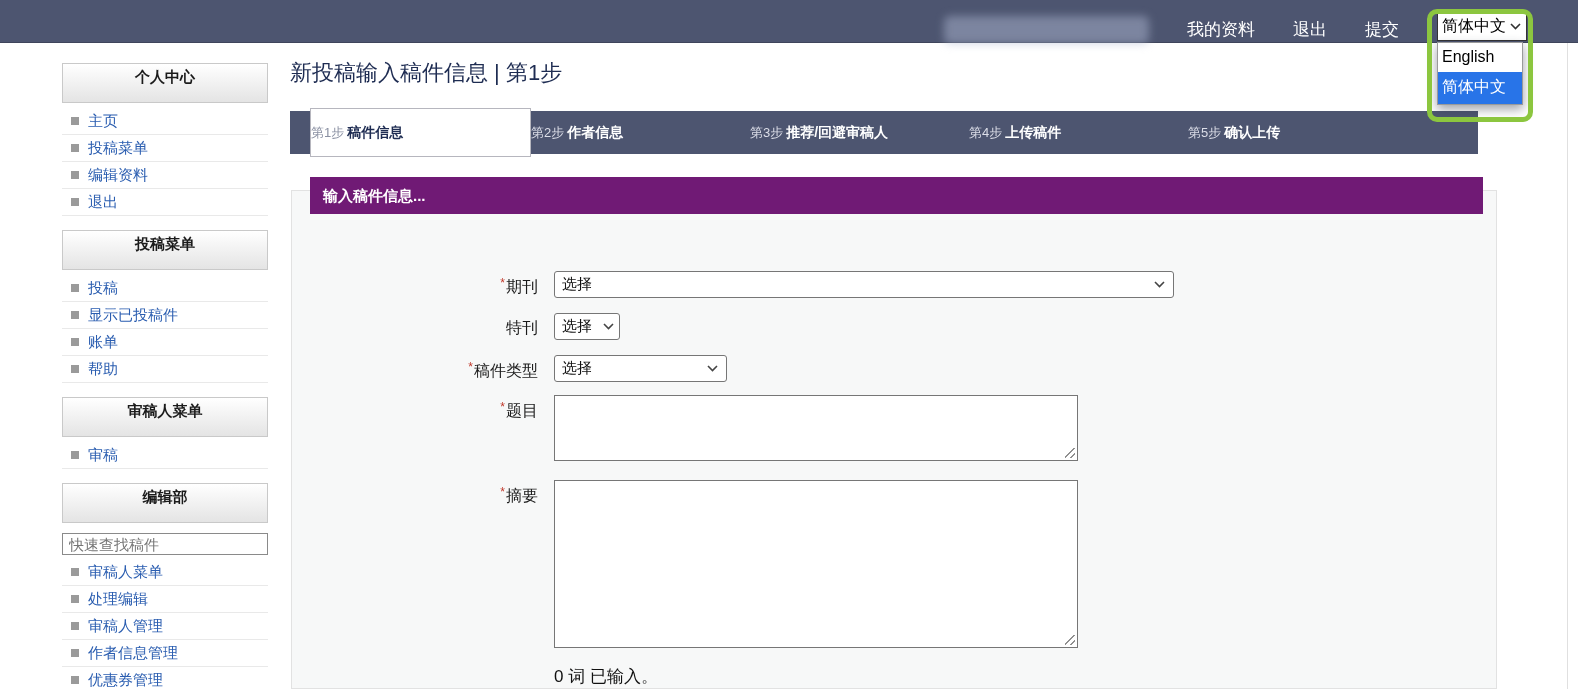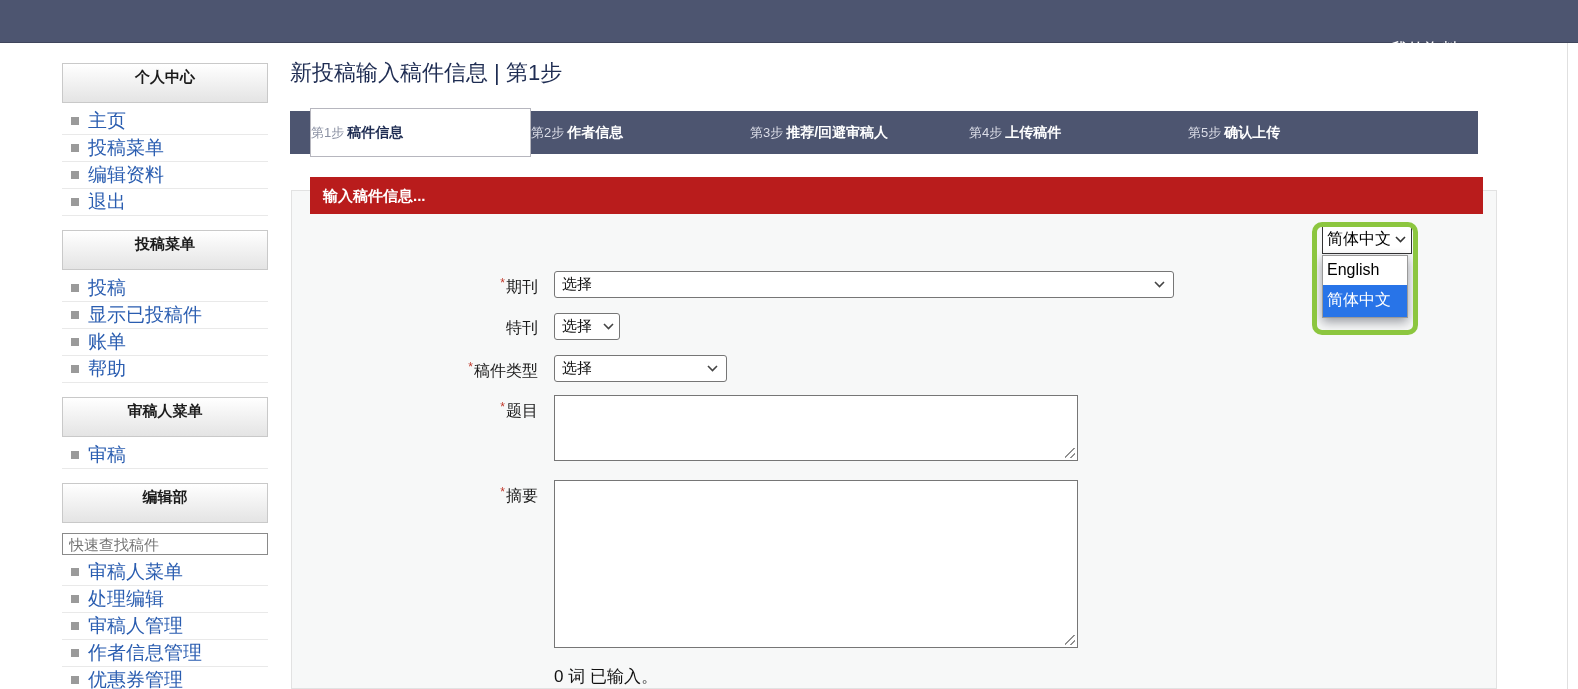--- a/index.html
+++ b/index.html
@@ -3,21 +3,21 @@
 <meta charset="utf-8">
 <style>
   * { margin:0; padding:0; box-sizing:border-box; }
   html,body { background:#fff; }
   body { font-family:"Liberation Sans","DejaVu Sans",sans-serif; }
   #screen { position:relative; width:1578px; height:689px; overflow:hidden; background:#fff; }
 
   
   .topbar { position:absolute; left:0; top:0; width:1578px; height:43px; background:#4d5570;
             border-bottom:1px solid rgba(0,0,0,0.18); }
-  .topnav { position:absolute; top:0; right:51px; height:43px; display:flex; align-items:center; gap:38px;flex-direction:column; }
+  .topnav { position:absolute; top:8px; right:51px; height:43px; display:flex; align-items:center; gap:38px; }
   .blur-block { width:205px; height:28px; border-radius:6px; background:rgba(172,182,208,0.5); filter:blur(4px); }
   .topnav .nav-link { color:#fff; font-size:17px; cursor:pointer; white-space:nowrap; }
 
   .lang-wrap { position:relative; width:90px; height:29px; align-self:flex-start; margin-top:4px; }
   .green-box { position:absolute; left:-10px; top:-3px; width:106px; height:113px;
                border:5px solid #8cc63f; border-radius:10px; z-index:60; pointer-events:none; }
   .lang-select { position:absolute; left:0; top:0; width:90px; height:29px; background:#fff;
                  border:1px solid #333; display:flex; align-items:center; justify-content:space-between;
                  padding:0 5px 0 4px; font-size:16px; color:#000; z-index:55; cursor:pointer; }
   .lang-dropdown { position:absolute; left:0; top:30px; width:86px; background:#fff;
@@ -26,42 +26,42 @@
   .lang-option.hl { background:#2874e8; color:#fff; }
 
   
   .sidebar { position:absolute; left:62px; top:63px; width:206px; }
   .side-header { height:40px; border:1px solid #c9c9c9; background:linear-gradient(#ffffff,#e4e4e4);
                  text-align:center; font-weight:bold; font-size:15px; color:#1b1b1b;
                  line-height:26px; margin-bottom:5px; }
   .side-item { display:flex; align-items:center; gap:9px; height:27px;
                border-bottom:1px solid #e9e9e9; padding-left:9px; cursor:pointer; }
   .bullet { width:8px; height:8px; background:#9a9a9a; flex:none; }
-  .side-link { color:#2a5db0; font-size:19px; }
+  .side-link { color:#2a5db0; font-size:15px; }
   .side-gap { height:14px; }
   .side-input { width:100%; height:22px; border:1px solid #8a8a8a; font-size:15px;
                 padding:0 6px; color:#333; margin:5px 0 4px 0; background:#fff; }
   .side-input::placeholder { color:#757575; }
 
   
   .main-title { position:absolute; left:290px; top:58px; font-size:22px; font-weight:normal; color:#1e2c52; }
 
   .stepbar { position:absolute; left:290px; top:111px; width:1188px; height:43px;
              background:#4d5570; display:flex; align-items:flex-start; }
   .step-spacer-l { width:20px; flex:none; }
   .step { width:219px; height:43px; flex:none; display:flex; flex-direction:row;
           align-items:center; justify-content:flex-start; gap:3px; cursor:pointer; }
   .step .no  { font-size:13px; color:#dcdee8; }
   .step .lbl { font-size:14px; font-weight:bold; color:#ffffff; }
   .step.active { background:#fff; border:1px solid #b6b6be; height:49px; margin-top:-3px; width:221px; }
   .step.active .no  { color:#8a90a2; }
   .step.active .lbl { color:#1e2c52; }
 
   .panel-header { position:absolute; left:310px; top:177px; width:1173px; height:37px;
-                  background:#b91c1c; color:#fff; font-weight:bold; font-size:15px;
+                  background:#701a75; color:#fff; font-weight:bold; font-size:15px;
                   line-height:37px; padding-left:13px; z-index:2; }
   .panel-body { position:absolute; left:291px; top:190px; width:1206px; height:499px;
                 background:#f7f8f8; border:1px solid #e2e2e2; z-index:1; }
 
   
   .fld-label { position:absolute; width:132px; text-align:right; font-size:16px; color:#1a1a1a; z-index:3; }
   .req { color:#c0392b; font-size:12px; vertical-align:5px; margin-right:1px; }
 
   .sel { position:absolute; height:27px; background:#fff; border:1px solid #767676; border-radius:3px;
          display:flex; align-items:center; justify-content:space-between;

